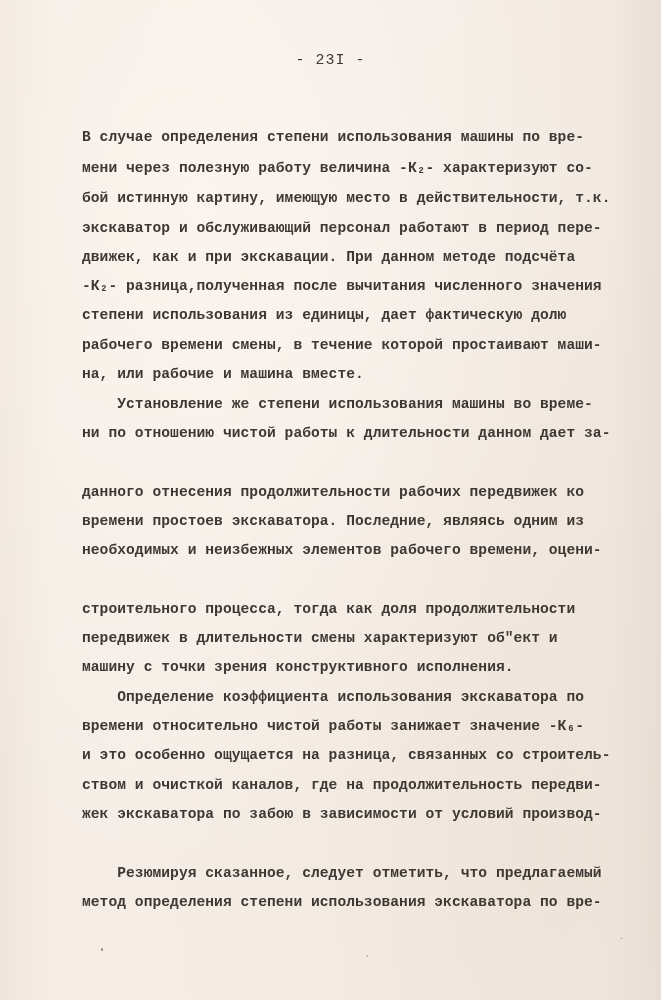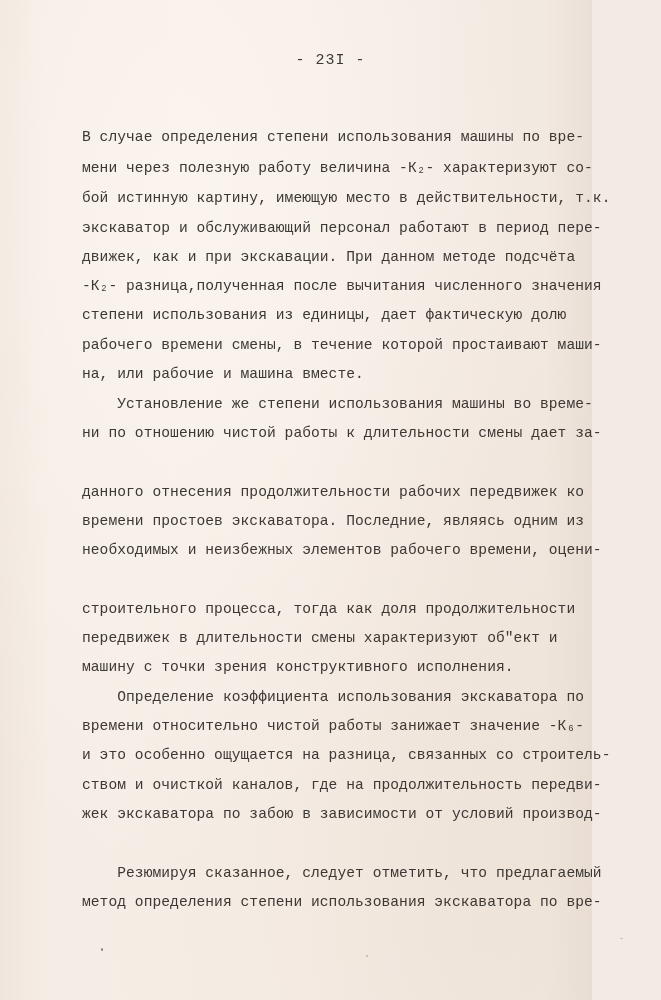--- a/index.html
+++ b/index.html
@@ -7,21 +7,21 @@
       padding: 0;
     }
     body {
       width: 661px;
       height: 1000px;
       overflow: hidden;
       background: #f3ebe3;
     }
     .page {
       position: relative;
-      width: 592px;
+      width: 661px;
       height: 1000px;
       background:
         radial-gradient(ellipse at 30% 20%, rgba(255,250,244,0.55), rgba(255,250,244,0) 60%),
         radial-gradient(ellipse at 80% 85%, rgba(230,215,200,0.35), rgba(230,215,200,0) 55%),
         linear-gradient(90deg, #efe5dc 0%, #f5ede5 8%, #f6eee7 50%, #f2e9e1 92%, #e9dfd6 100%);
       font-family: "Liberation Mono", "DejaVu Sans Mono", monospace;
       color: #3a3532;
     }
     .page-number {
       position: absolute;
@@ -34,20 +34,21 @@
       color: #3e3936;
     }
     .line {
       position: absolute;
       left: 82px;
       font-size: 14.6px;
       line-height: 18px;
       white-space: pre;
       color: #3d3834;
       letter-spacing: 0.05px;
+      font-weight: bold;
     }
     .speck {
       position: absolute;
       background: #8a817a;
       border-radius: 50%;
     }
   </style>
 </head>
 <body>
 
@@ -57,21 +58,21 @@
   <div class="line" style="top:128px">В случае определения степени использования машины по вре-</div>
   <div class="line" style="top:159px">мени через полезную работу величина -К₂- характеризуют со-</div>
   <div class="line" style="top:189px">бой истинную картину, имеющую место в действительности, т.к.</div>
   <div class="line" style="top:219px">экскаватор и обслуживающий персонал работают в период пере-</div>
   <div class="line" style="top:248px">движек, как и при экскавации. При данном методе подсчёта</div>
   <div class="line" style="top:277px">-К₂- разница,полученная после вычитания численного значения</div>
   <div class="line" style="top:306px">степени использования из единицы, дает фактическую долю</div>
   <div class="line" style="top:336px">рабочего времени смены, в течение которой простаивают маши-</div>
   <div class="line" style="top:365px">на, или рабочие и машина вместе.</div>
   <div class="line" style="top:395px">    Установление же степени использования машины во време-</div>
-  <div class="line" style="top:424px">ни по отношению чистой работы к длительности смены дает за-</div>
+  <div class="line" style="top:424px">ни по отношению чистой работы к длительности данном дает за-</div>
   <div class="line" style="top:483px">данного отнесения продолжительности рабочих передвижек ко</div>
   <div class="line" style="top:512px">времени простоев экскаватора. Последние, являясь одним из</div>
   <div class="line" style="top:541px">необходимых и неизбежных элементов рабочего времени, оцени-</div>
   <div class="line" style="top:600px">строительного процесса, тогда как доля продолжительности</div>
   <div class="line" style="top:629px">передвижек в длительности смены характеризуют об"ект и</div>
   <div class="line" style="top:658px">машину с точки зрения конструктивного исполнения.</div>
   <div class="line" style="top:688px">    Определение коэффициента использования экскаватора по</div>
   <div class="line" style="top:717px">времени относительно чистой работы занижает значение -К₆-</div>
   <div class="line" style="top:746px">и это особенно ощущается на разница, связанных со строитель-</div>
   <div class="line" style="top:776px">ством и очисткой каналов, где на продолжительность передви-</div>

